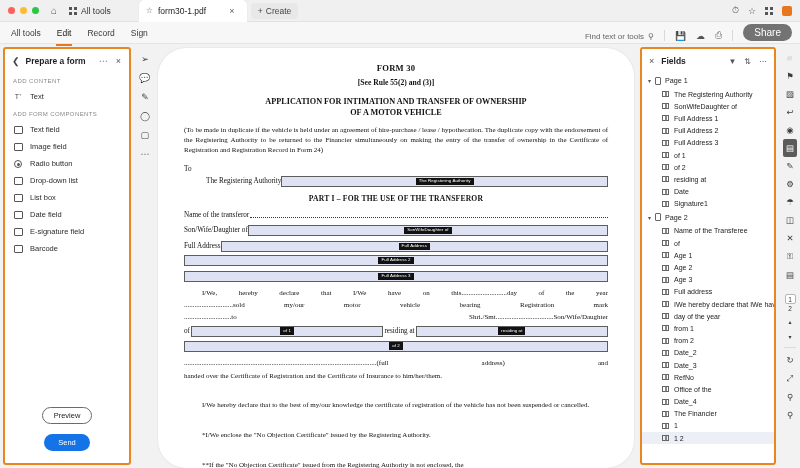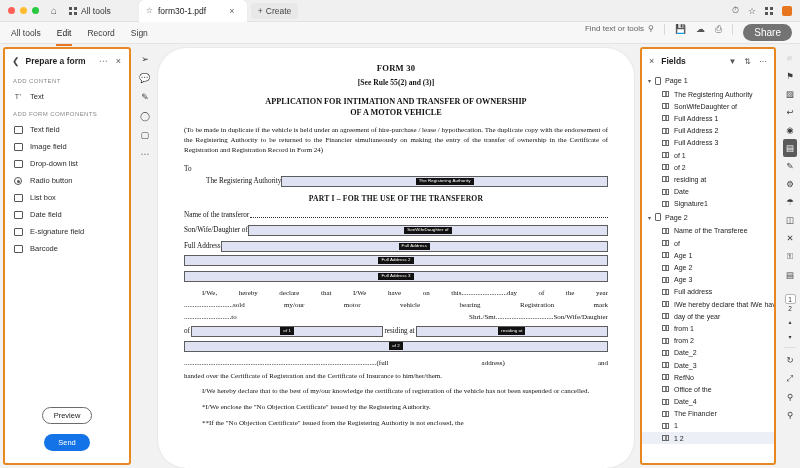--- a/index.html
+++ b/index.html
@@ -40,21 +40,21 @@
   
   .menubar {
     height:22px; background:#f7f7f7; display:flex; align-items:center; gap:14px;
     padding-left:10px; border-bottom:1px solid #e4e4e4; position:relative;
   }
   .menu-item { font-size:8.5px; color:#3a3a3a; padding:4px 1px; position:relative; }
   .menu-item.active { color:#222; }
   .menu-item.active::after {
     content:""; position:absolute; left:0; right:0; bottom:-4px; height:2px; background:#e8761f;
   }
-  .menubar-right { position:absolute; right:8px; display:flex; align-items:flex-start; gap:10px; }
+  .menubar-right { position:absolute; right:8px; display:flex; align-items:flex-end; gap:10px; }
   .findbox { display:flex; align-items:center; gap:4px; font-size:8px; color:#666; }
   .mb-ic { font-size:9px; color:#555; }
   .divider-v { width:1px; height:11px; background:#d8d8d8; }
   .share-btn { background:#737373; color:#fff; font-size:10px; border-radius:9px; padding:3px 11px; }
 
   
   .app { display:flex; height: 424px; }
 
   
   .left-wrap { width:134px; padding:3px; }
@@ -114,21 +114,21 @@
   }
   .field .chip {
     background:#111; color:#fff; font-family:"Liberation Sans", sans-serif;
     font-size:4.4px; line-height:1; padding:1.5px 3px; white-space:nowrap; letter-spacing:.1px;
   }
   .field.grow { flex:1; }
   .field.full { width:100%; margin-top:3px; }
 
   .justif { text-align:justify; text-align-last:justify; font-size:7px; margin-top:7px; }
   .indent { text-indent:18px; }
-  .blk { margin-top:6px; font-size:7px; }
+  .blk { margin-top:20px; font-size:7px; }
   .ind2 { text-indent:18px; }
 
   
   .right-wrap { width:140px; padding:3px 2px 3px 0; }
   .fields-panel {
     width:136px; height:100%; background:#fff; border:2px solid #e8861f; border-radius:3px;
     display:flex; flex-direction:column; overflow:hidden;
   }
   .fp-head { display:flex; align-items:center; padding:7px 7px 5px 7px; }
   .fp-x { font-size:9px; color:#555; margin-right:7px; }
@@ -245,29 +245,29 @@
       <span>Text field</span>
     </div>
     <div class="lp-item">
       <span class="lp-ico">
             <span class="sq"></span>
           </span>
       <span>Image field</span>
     </div>
     <div class="lp-item">
       <span class="lp-ico">
+            <span class="circ"></span>
+          </span>
+      <span>Radio button</span>
+    </div>
+    <div class="lp-item">
+      <span class="lp-ico">
             <span class="sq"></span>
           </span>
       <span>Drop-down list</span>
-    </div>
-    <div class="lp-item">
-      <span class="lp-ico">
-            <span class="circ"></span>
-          </span>
-      <span>Radio button</span>
     </div>
     <div class="lp-item">
       <span class="lp-ico">
             <span class="sq"></span>
           </span>
       <span>List box</span>
     </div>
     <div class="lp-item">
       <span class="lp-ico">
             <span class="sq"></span>

